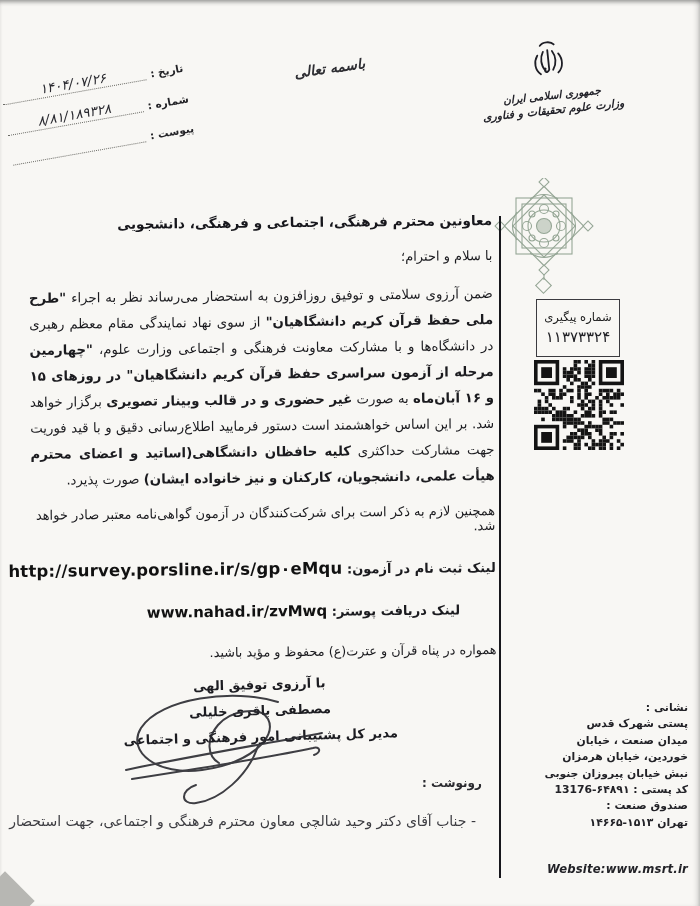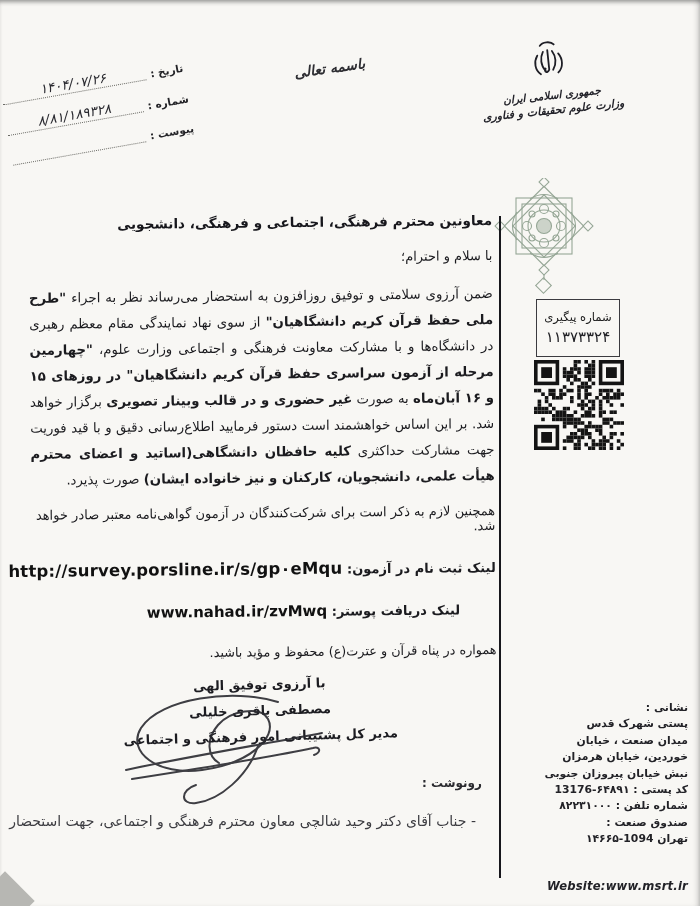--- a/index.html
+++ b/index.html
@@ -395,21 +395,20 @@
   <div class="cc-label">رونوشت :</div>
   <div class="cc-item">- جناب آقای دکتر وحید شالچی معاون محترم فرهنگی و اجتماعی، جهت استحضار</div>
 
   <div class="footer">
     <div>نشانی :</div>
     <div>پستی شهرک قدس</div>
     <div>میدان صنعت ، خیابان</div>
     <div>خوردین، خیابان هرمزان</div>
     <div>نبش خیابان پیروزان جنوبی</div>
     <div><span>کد پستی :</span> <span class="ltrnum">13176-۶۴۸۹۱</span></div>
-    <div><span>شماره تلفن :</span> <span class="ltrnum">۸۲۲۳۱۰۰۰</span></div>
     <div>صندوق صنعت :</div>
-    <div><span>تهران</span> <span class="ltrnum">۱۴۶۶۵-1094</span></div>
+    <div><span>تهران</span> <span class="ltrnum">۱۴۶۶۵-۱۵۱۳</span></div>
     <div class="latin">Website:www.msrt.ir</div>
     <div class="latin">Email:info@msrt.ir</div>
   </div>
 
   <div class="corner-bl"></div>
 </div>
 
 </body></html>

